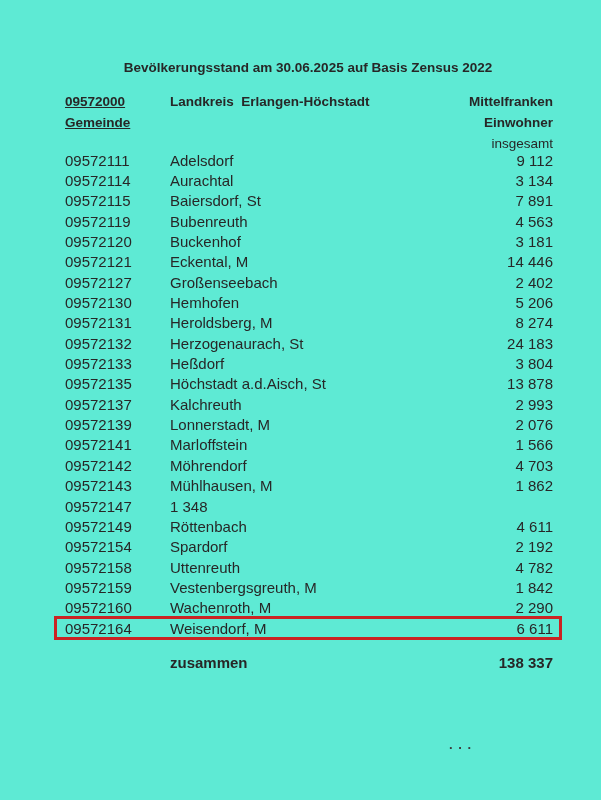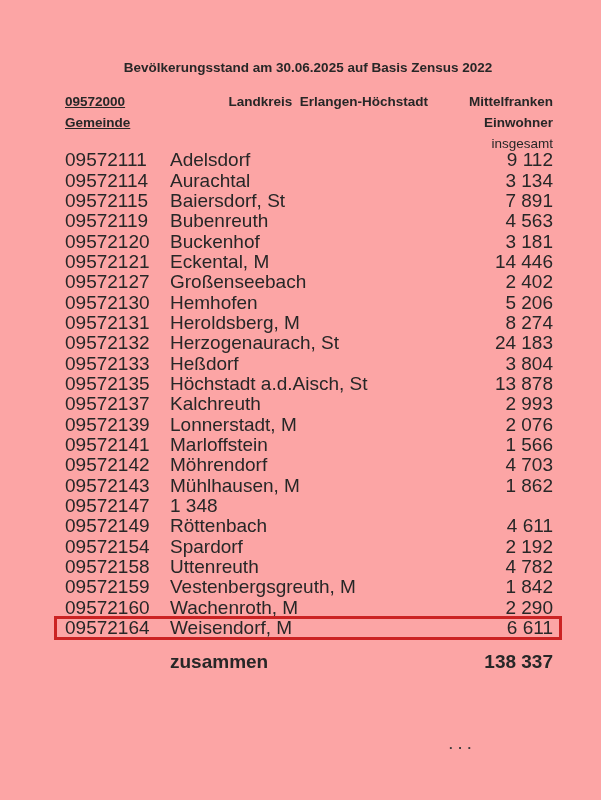--- a/index.html
+++ b/index.html
@@ -4,52 +4,52 @@
 <style>
   html, body { margin: 0; padding: 0; }
   body {
     width: 601px; height: 800px;
     background: #ffffff;
     font-family: "Liberation Sans", "DejaVu Sans", sans-serif;
     color: #272727;
     position: relative;
     overflow: hidden;
   }
-  .page { position: absolute; inset: 0; background: #fca5a5; }
+  .page { position: absolute; inset: 0; background: #5eead4; }
 
   .title {
     position: absolute;
     left: 57px; width: 502px; top: 60px; height: 20px;
     text-align: center;
     font-size: 13.5px; font-weight: bold;
     white-space: pre;
   }
 
   .hdr {
     position: absolute;
     left: 65px; width: 488px; top: 91px;
   }
   .hdr-line {
     height: 21px;
     display: flex; align-items: center;
     font-size: 13.5px; font-weight: bold;
   }
   .hdr-line .c1 { width: 105px; text-decoration: underline; }
-  .hdr-line .c2 { flex: 1; white-space: pre; text-align: right; }
+  .hdr-line .c2 { flex: 1; white-space: pre; }
   .hdr-line .c3 { text-align: center; white-space: pre; padding-left: 41px; }
   .hdr-line.regular { font-weight: normal; justify-content: flex-end; }
 
   .rows {
     position: absolute;
     left: 65px; width: 488px; top: 150px;
   }
   .row {
     height: 20.35px;
     display: flex; align-items: center;
-    font-size: 19px;
+    font-size: 15px;
     position: relative;
   }
   .row .code  { width: 105px; }
   .row .name  { flex: 1; white-space: pre; }
   .row .value { text-align: right; white-space: pre; }
 
   .row.total { font-weight: bold; margin-top: 14px; }
 
   .hl-box {
     position: absolute;

